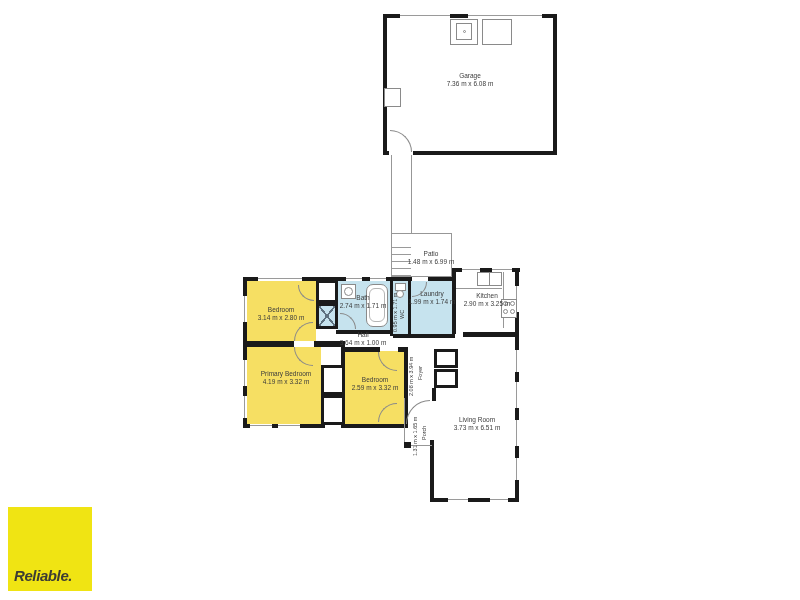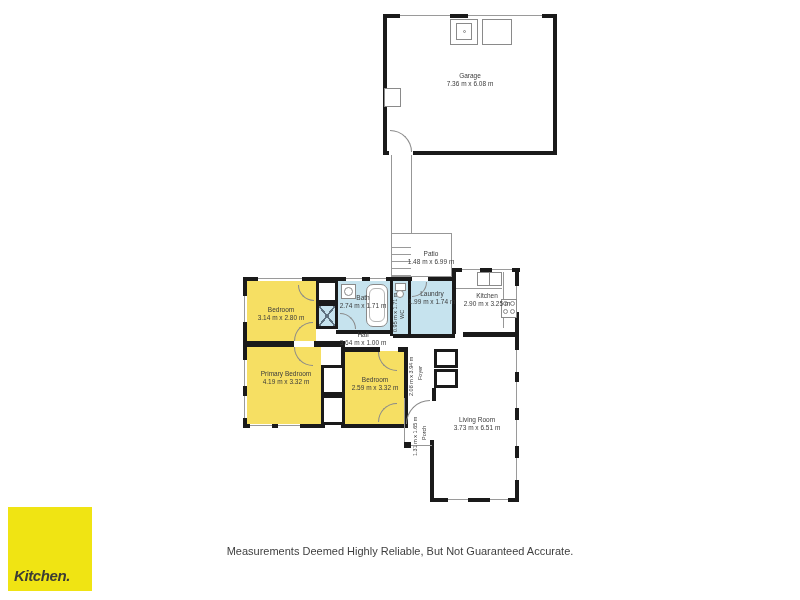--- a/index.html
+++ b/index.html
@@ -196,19 +196,18 @@
   </div>
   <div class="abs vtext" style="left:409px;top:348px;width:8px;height:48px;">2.08 m x 3.94 m</div>
   <div class="abs vtext" style="left:418px;top:358px;width:8px;height:22px;">Foyer</div>
   <div class="abs vtext" style="left:413px;top:410px;width:8px;height:46px;">1.31 m x 1.65 m</div>
   <div class="abs vtext" style="left:422px;top:418px;width:8px;height:22px;">Porch</div>
   <div class="abs lbl" style="left:446px;top:416px;width:62px;">
     <div>Living Room</div>
     <div>3.73 m x 6.51 m</div>
   </div>
 
-  <div id="disclaimer" class="abs" style="left:0;top:545px;">Measurements Deemed Highly Reliable, But Not Guaranteed Accurate.</div>
 
   <div id="logo" class="abs" style="left:8px;top:507px;width:84px;height:84px;background:#f0e413;">
-    <span class="brandtext" style="color:#3c3c34;">Kitchen.</span>
+    <span class="brandtext" style="color:#3c3c34;">Reliable.</span>
   </div>
 
 </div>
 
 </body></html>

